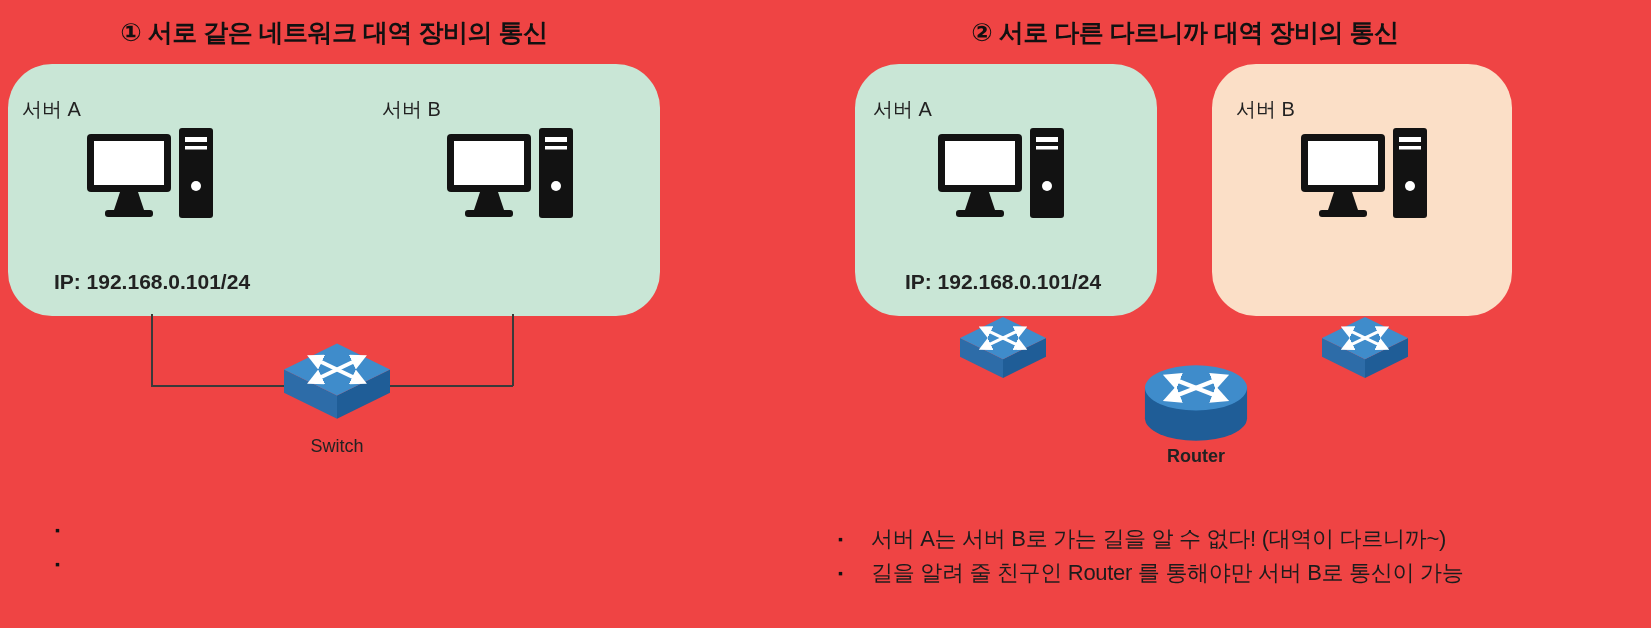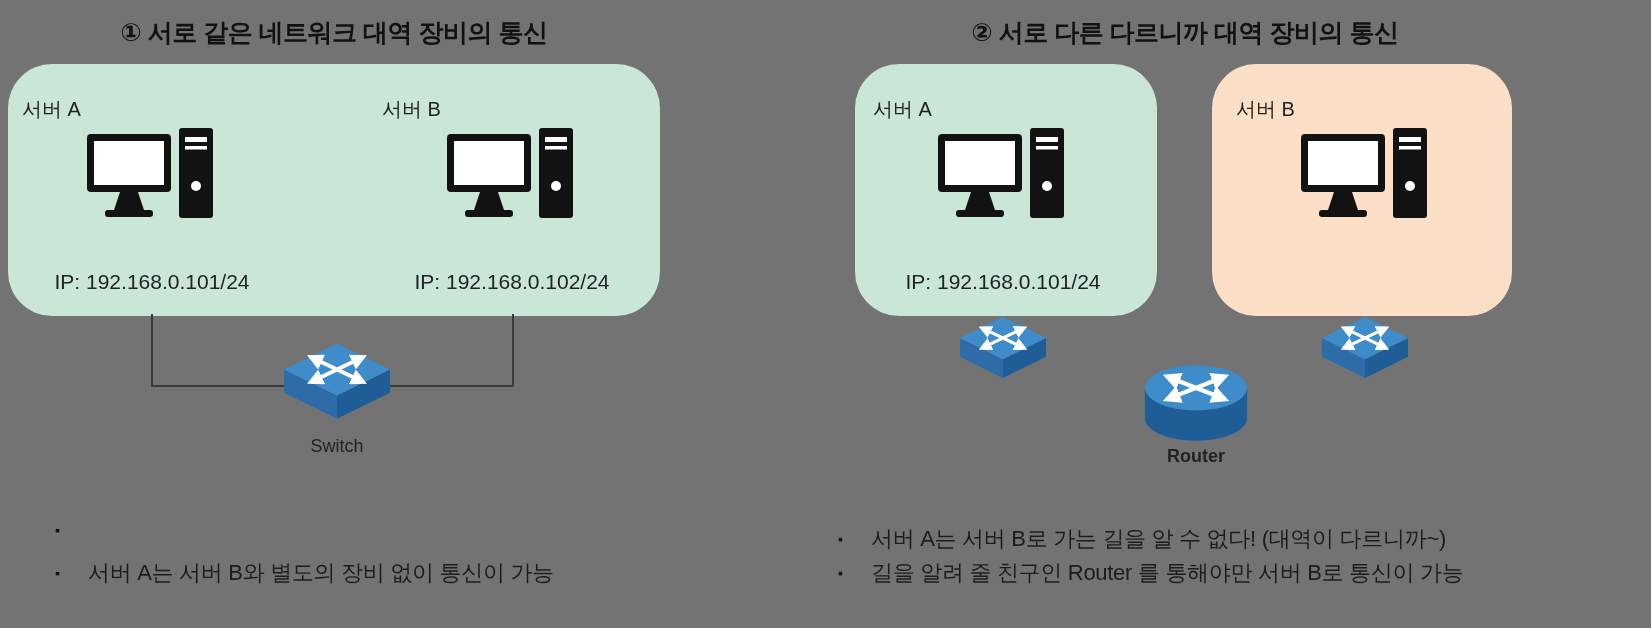--- a/index.html
+++ b/index.html
@@ -5,21 +5,21 @@
   html, body {
     margin: 0;
     padding: 0;
     background: #ffffff;
     font-family: "Liberation Sans", "DejaVu Sans", sans-serif;
   }
   .canvas {
     position: relative;
     width: 1651px;
     height: 628px;
-    background: #737373;
+    background: #ef4444;
     overflow: hidden;
     color: var(--text, #1c1c1c);
   }
   .sprite { position: absolute; width: 0; height: 0; overflow: hidden; }
 
   .panel-title {
     position: absolute;
     text-align: center;
     font-size: 25px;
     font-weight: 700;
@@ -52,20 +52,21 @@
     width: 130px; height: 112px;
   }
   .server-ip {
     position: absolute;
     top: 174px; left: -20px;
     width: 300px;
     text-align: center;
     font-size: 21px;
     color: #222;
     white-space: nowrap;
+    font-weight: bold;
   }
 
   .line { position: absolute; background: var(--line, #3a3a3a); }
   .line.v { width: 1.5px; }
   .line.h { height: 1.5px; }
 
   .device { position: absolute; }
   .device-label {
     position: absolute;
     text-align: center;
@@ -144,40 +145,38 @@
         <use href="#sym-computer"></use>
       </svg>
     <div class="server-ip">IP: 192.168.0.101/24</div>
   </div>
 
   <div class="server-group" style="left:382px; top:96px;">
     <div class="server-label">서버 B</div>
     <svg class="computer">
         <use href="#sym-computer"></use>
       </svg>
-    <div class="server-ip">IP: 192.168.0.102/24</div>
   </div>
 
   <div class="line v" style="left:151px; top:314px; height:72px;"></div>
   <div class="line h" style="left:151px; top:385px; width:134px;"></div>
   <div class="line v" style="left:512px; top:314px; height:72px;"></div>
   <div class="line h" style="left:390px; top:385px; width:123px;"></div>
 
   <svg class="device" style="left:284px; top:342px; width:106px; height:82px;">
       <use href="#sym-switch"></use>
     </svg>
   <div class="device-label" style="left:264px; top:436px; width:146px;">Switch</div>
 
   <div class="notes" style="left:55px; top:524px; width:740px;">
     <div class="note-row">
       <span class="bullet">▪</span>
     </div>
     <div class="note-row">
       <span class="bullet">▪</span>
-      <span class="note-text">서버 A는 서버 B와 별도의 장비 없이 통신이 가능</span>
     </div>
   </div>
 
   <div class="panel-title" style="left:855px; top:16px; width:660px;">② 서로 다른 다르니까 대역 장비의 통신</div>
 
   <div class="zone zone-green" style="left:855px; top:64px; width:302px; height:252px;"></div>
   <div class="zone zone-orange" style="left:1212px; top:64px; width:300px; height:252px;"></div>
 
   <div class="server-group" style="left:873px; top:96px;">
     <div class="server-label">서버 A</div>

